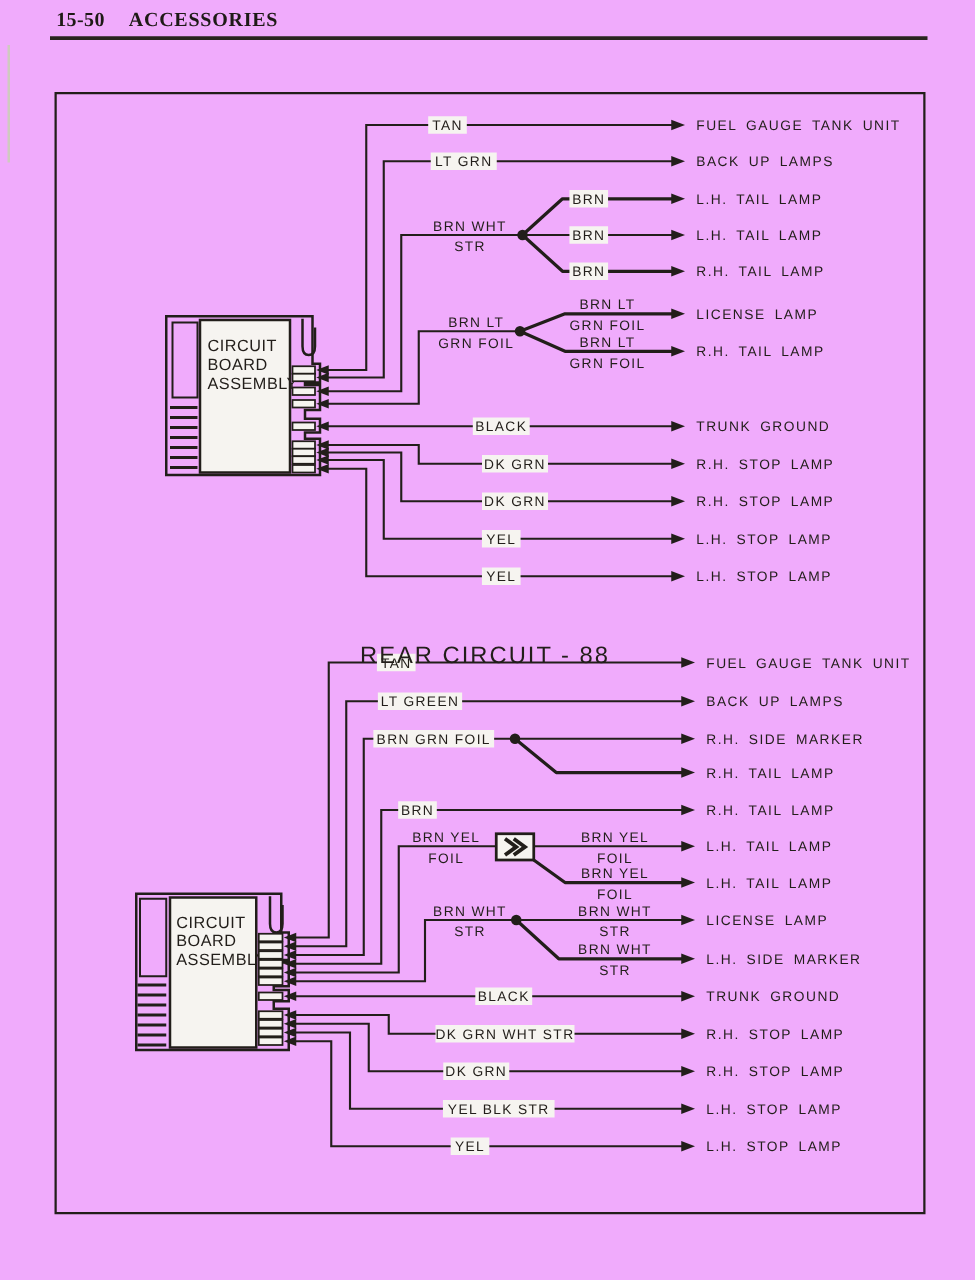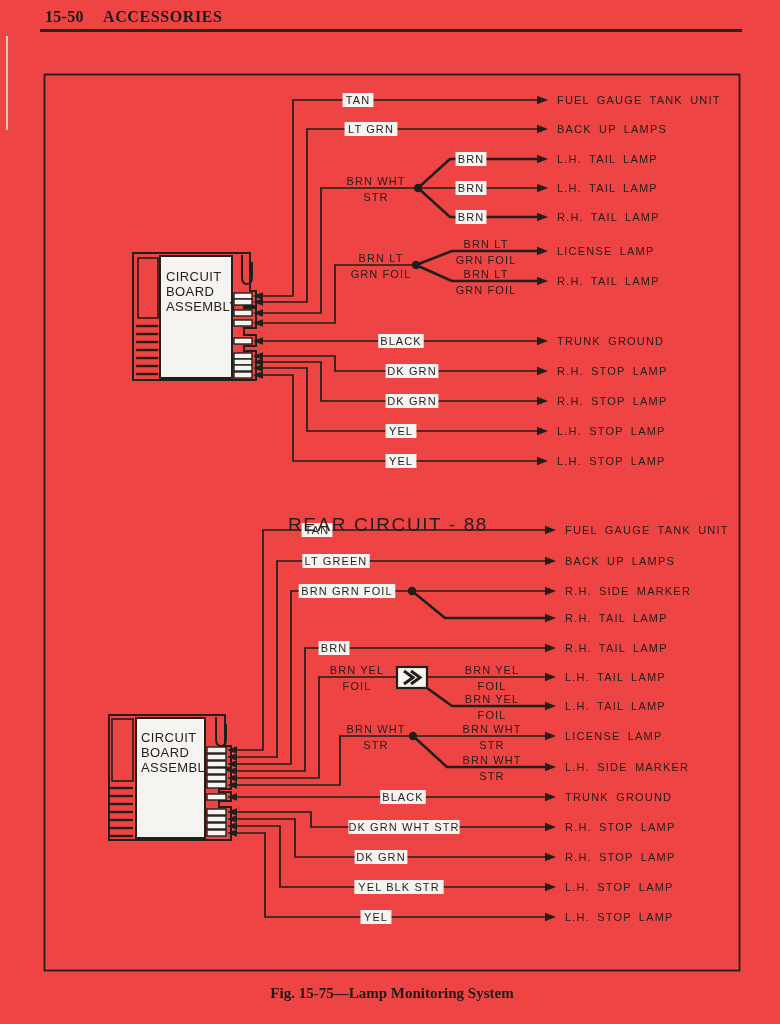--- a/index.html
+++ b/index.html
@@ -1,16 +1,16 @@
 <!DOCTYPE html>
 <html><head>
 <meta charset="utf-8">
 <style>
   html,body{margin:0;padding:0;background:#f6f4f0;}
-  .page{position:relative;width:780px;height:1024px;background:#ef4444;
+  .page{position:relative;width:780px;height:1024px;background:#f0abfc;
         font-family:"Liberation Sans",sans-serif;color:#221e1a;overflow:hidden;}
   .hdr{position:absolute;top:8px;font-family:"Liberation Serif",serif;
        font-weight:bold;font-size:16px;letter-spacing:.3px;color:#1e1a16;}
   #hdr-num{left:45px;}
   #hdr-title{left:103px;letter-spacing:.6px;}
   .hdr-rule{position:absolute;left:40px;top:29px;width:702px;height:3px;background:#29251f;}
   .artifact{position:absolute;left:6px;top:36px;width:2px;height:94px;background:#cfc9c0;}
   .dia-title{position:absolute;font-size:19px;letter-spacing:1.6px;text-align:center;color:#221e1a;margin-top:28px;}
   #title-0{left:188px;top:486px;width:400px;}
   #title-1{left:192px;top:932px;width:400px;}
@@ -248,14 +248,13 @@
         <rect x="207" y="816" width="19" height="6" fill="#f6f4f0" stroke="#221e1a" stroke-width="1.4"></rect>
         <polygon points="227,819 237,815.2 237,822.8" fill="#221e1a"></polygon>
         <rect x="207" y="823" width="19" height="6" fill="#f6f4f0" stroke="#221e1a" stroke-width="1.4"></rect>
         <polygon points="227,826 237,822.2 237,829.8" fill="#221e1a"></polygon>
         <rect x="207" y="830" width="19" height="6" fill="#f6f4f0" stroke="#221e1a" stroke-width="1.4"></rect>
         <polygon points="227,833 237,829.2 237,836.8" fill="#221e1a"></polygon>
       </g>
     </svg>
 
   <div id="title-0" class="dia-title">REAR CIRCUIT - 88</div>
-  <div class="caption">Fig. 15-75—Lamp Monitoring System</div>
 </div>
 
 </body></html>

